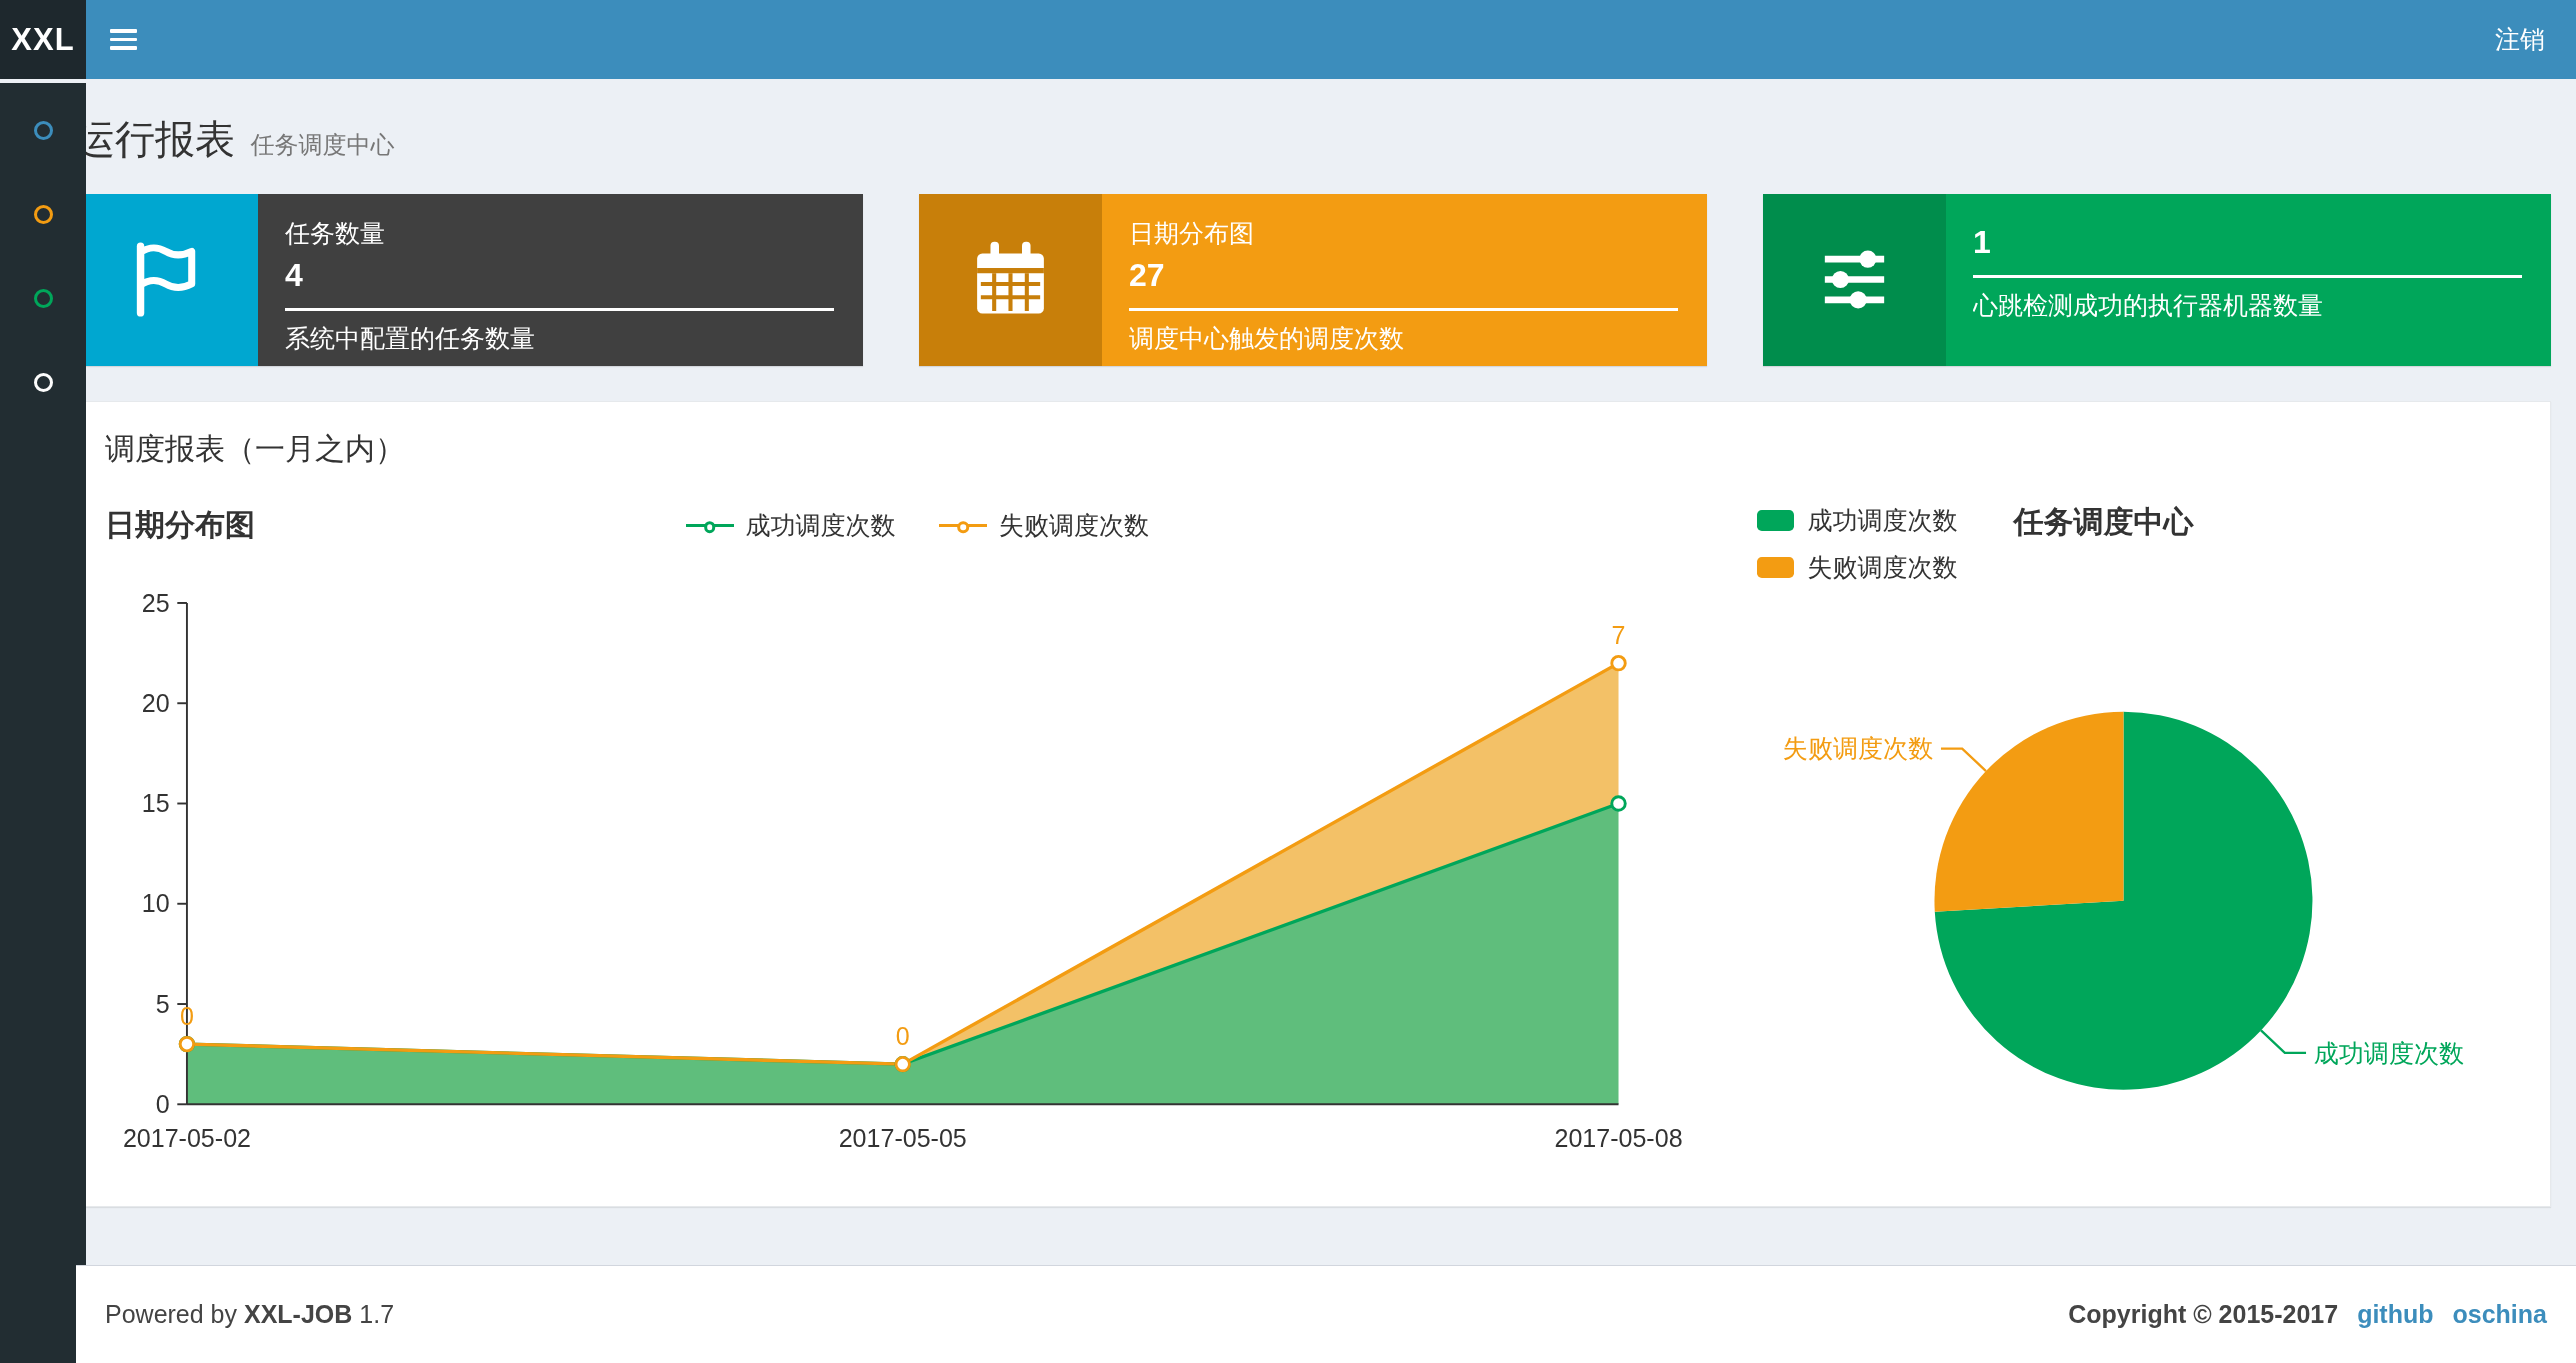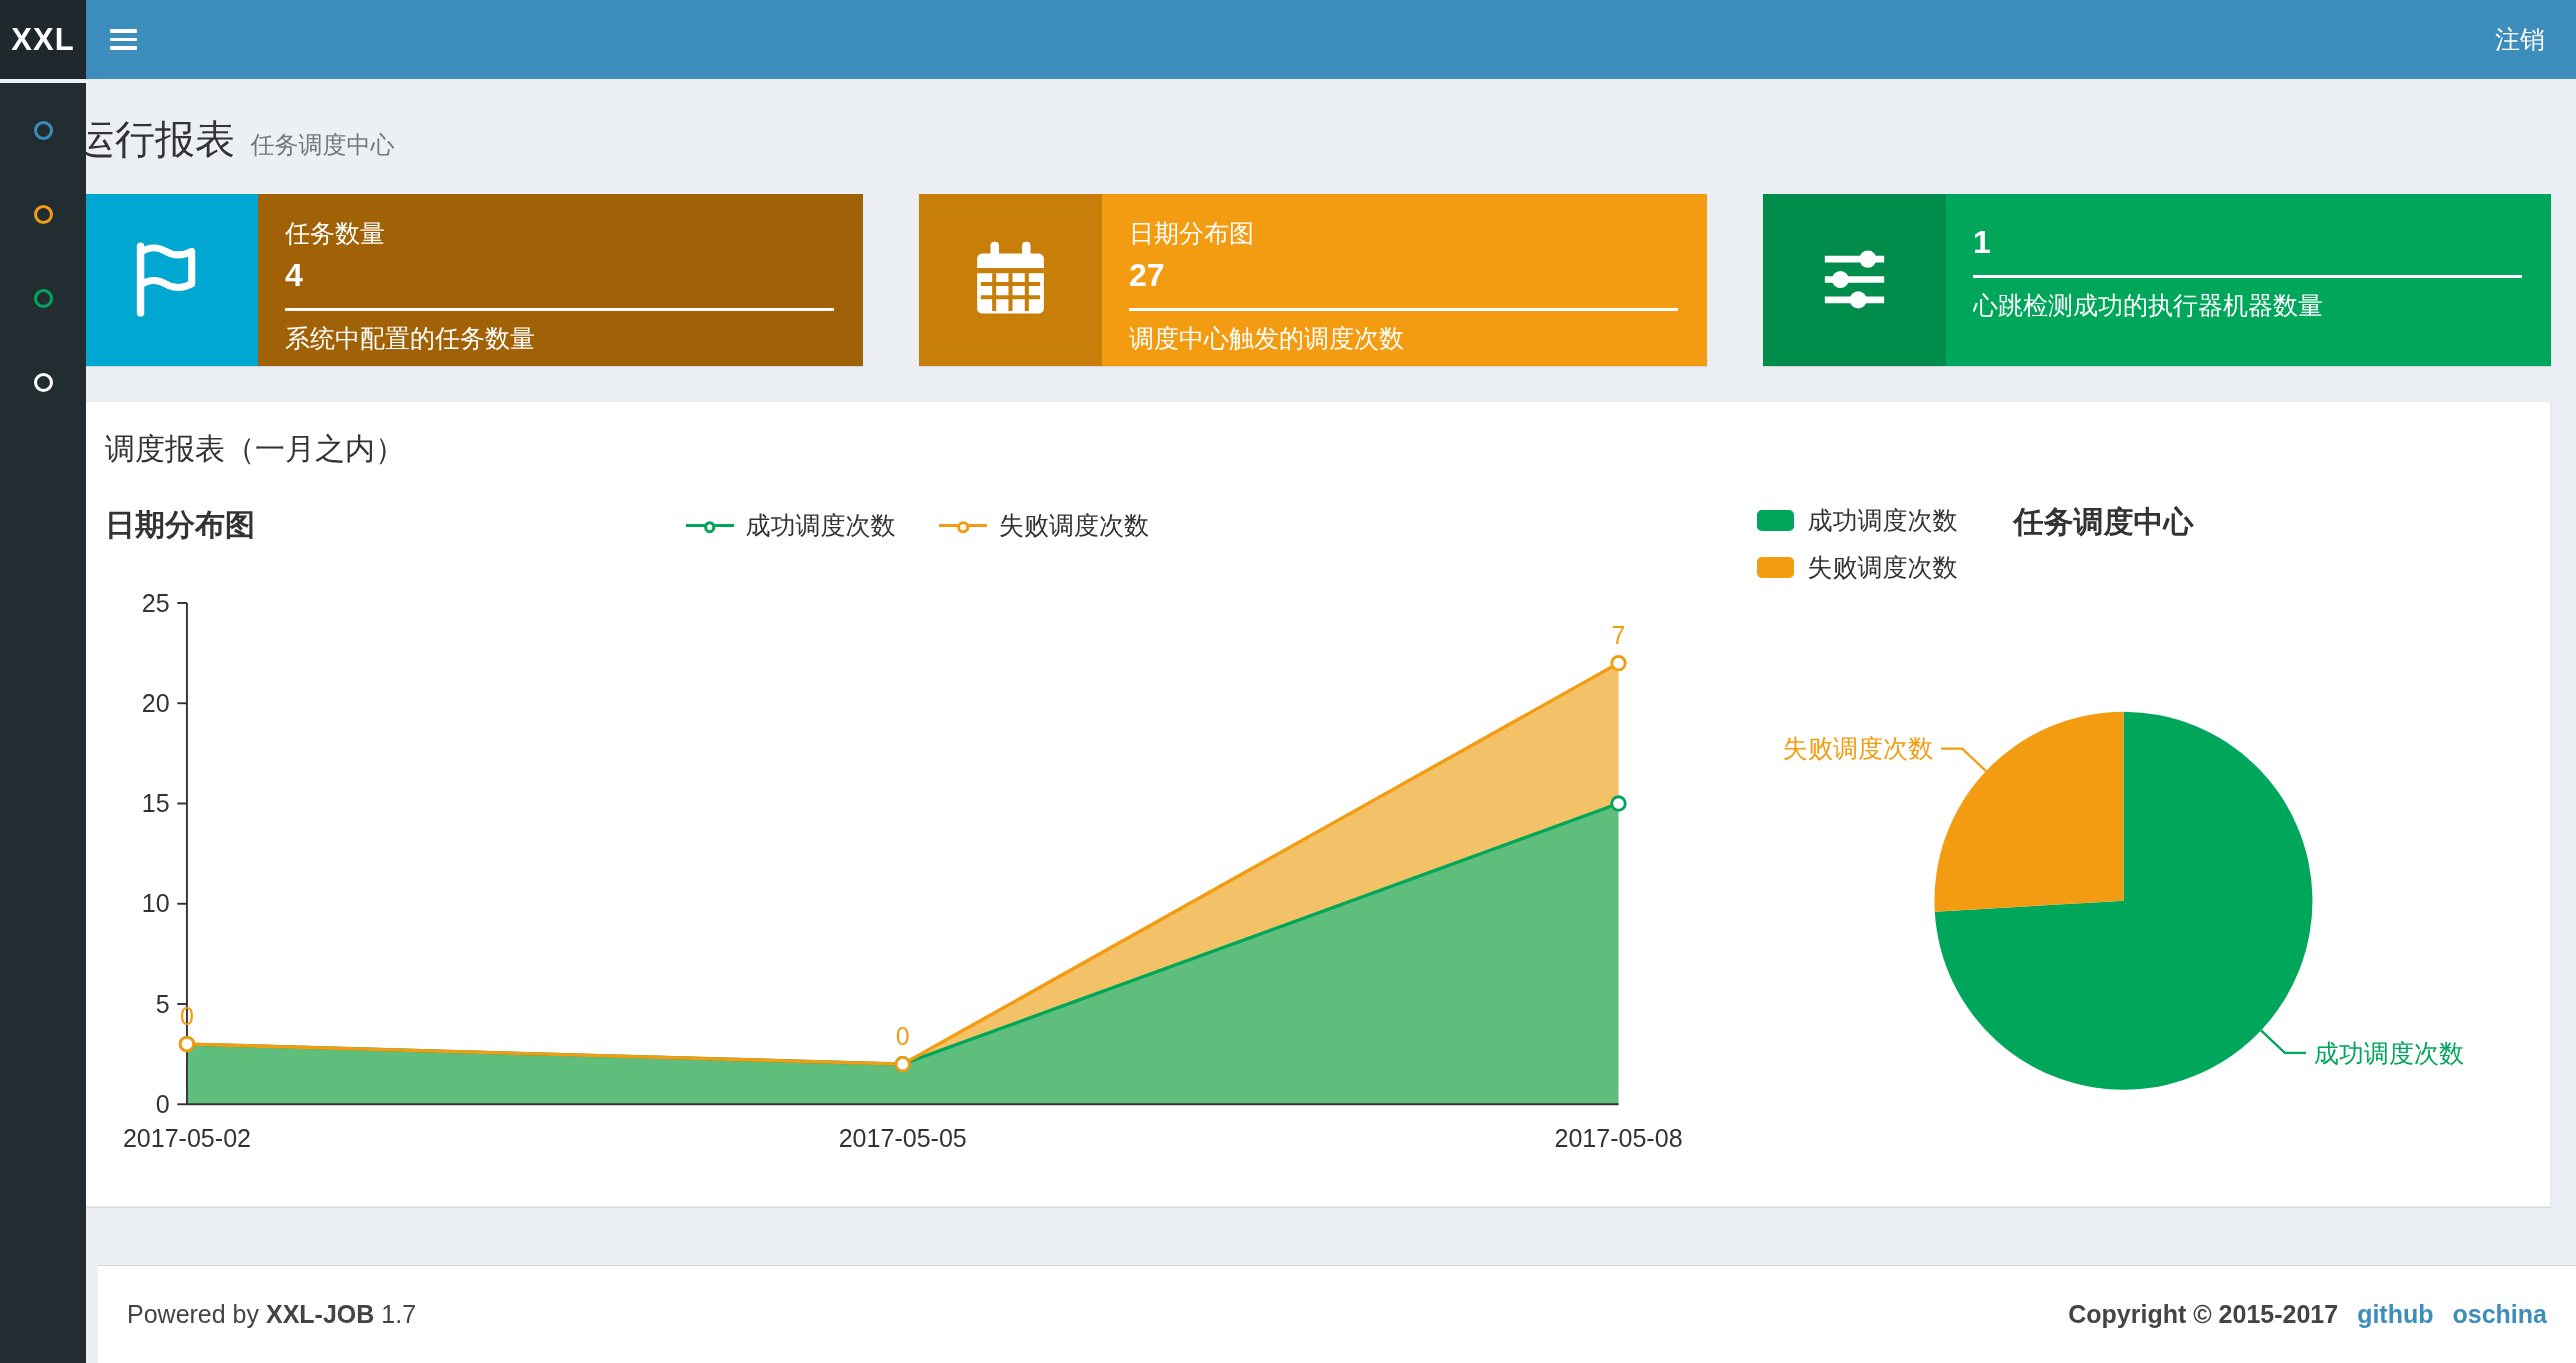--- a/index.html
+++ b/index.html
@@ -60,21 +60,21 @@
   #line-chart { display:block; margin-top:17.4px; }
 
   .pie-header { display:flex; align-items:flex-start; margin-top:9.6px; }
   .pie-legend { display:flex; flex-direction:column; gap:13.5px; }
   .pie-legend .legend-item { gap:13.5px; }
   .legend-sq { width:37px; height:21px; border-radius:4.8px; background:var(--c,#333); }
   .pie-title { font-size:30px; font-weight:bold; color:#333; margin-left:56px; line-height:35px; white-space:nowrap; }
   #pie-chart { display:block; margin-top:13.5px; }
 
   
-  .footer { position:absolute; left:98px; right:0; bottom:0; height:98px; background:#fff;
+  .footer { position:absolute; left:76px; right:0; bottom:0; height:98px; background:#fff;
             border-top:1px solid #d2d6de; display:flex; align-items:center; padding:0 29px; font-size:25px; color:#444; }
   .footer .product { font-weight:bold; }
   .footer-right { margin-left:auto; display:flex; align-items:center; gap:19px; }
   .copyright { font-weight:bold; color:#444; }
   .footer-link { color:#3c8dbc; font-weight:bold; cursor:pointer; text-decoration:none; }
 </style>
 </head>
 <body>
 
 <div class="navbar">
@@ -106,21 +106,21 @@
 <div class="main">
 
   <div class="content-header">
     <h1>
       <span>运行报表</span><small>任务调度中心</small>
     </h1>
   </div>
 
   <div class="info-row">
 
-    <div class="info-box" style="background-color: #a16207;">
+    <div class="info-box" style="background-color: #404040;">
       <div class="info-box-icon" style="--c: #00a7d0; background-color: rgb(0, 167, 208);">
         <svg width="89" height="89" viewBox="0 0 24 24">
           <path d="M5 3 v18" stroke="#fff" stroke-width="2" stroke-linecap="round" fill="none"></path>
           <path d="M5 4.6 C7.5 3.1 9.5 3.1 11.8 4.4 C14 5.7 16.2 5.7 18.8 4.4 L18.8 13.2 C16.2 14.5 14 14.5 11.8 13.2 C9.5 11.9 7.5 11.9 5 13.4 Z" stroke="#fff" stroke-width="1.9" fill="none" stroke-linejoin="round"></path>
         </svg>
       </div>
       <div class="info-box-content">
         <div class="ib-title">任务数量</div>
         <div class="ib-number">4</div>
         <div class="ib-line"></div>

